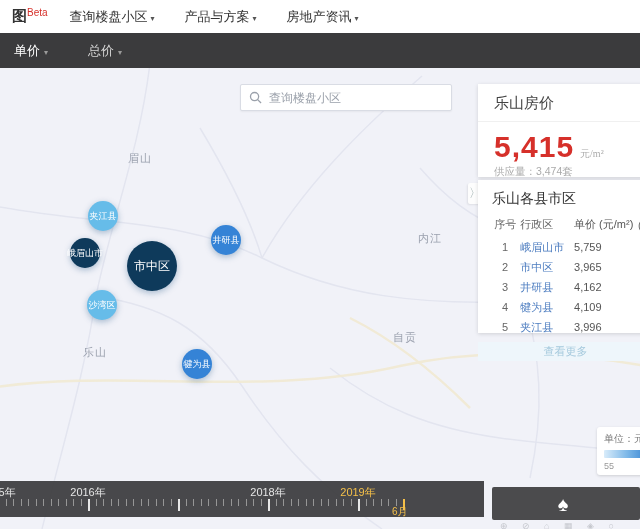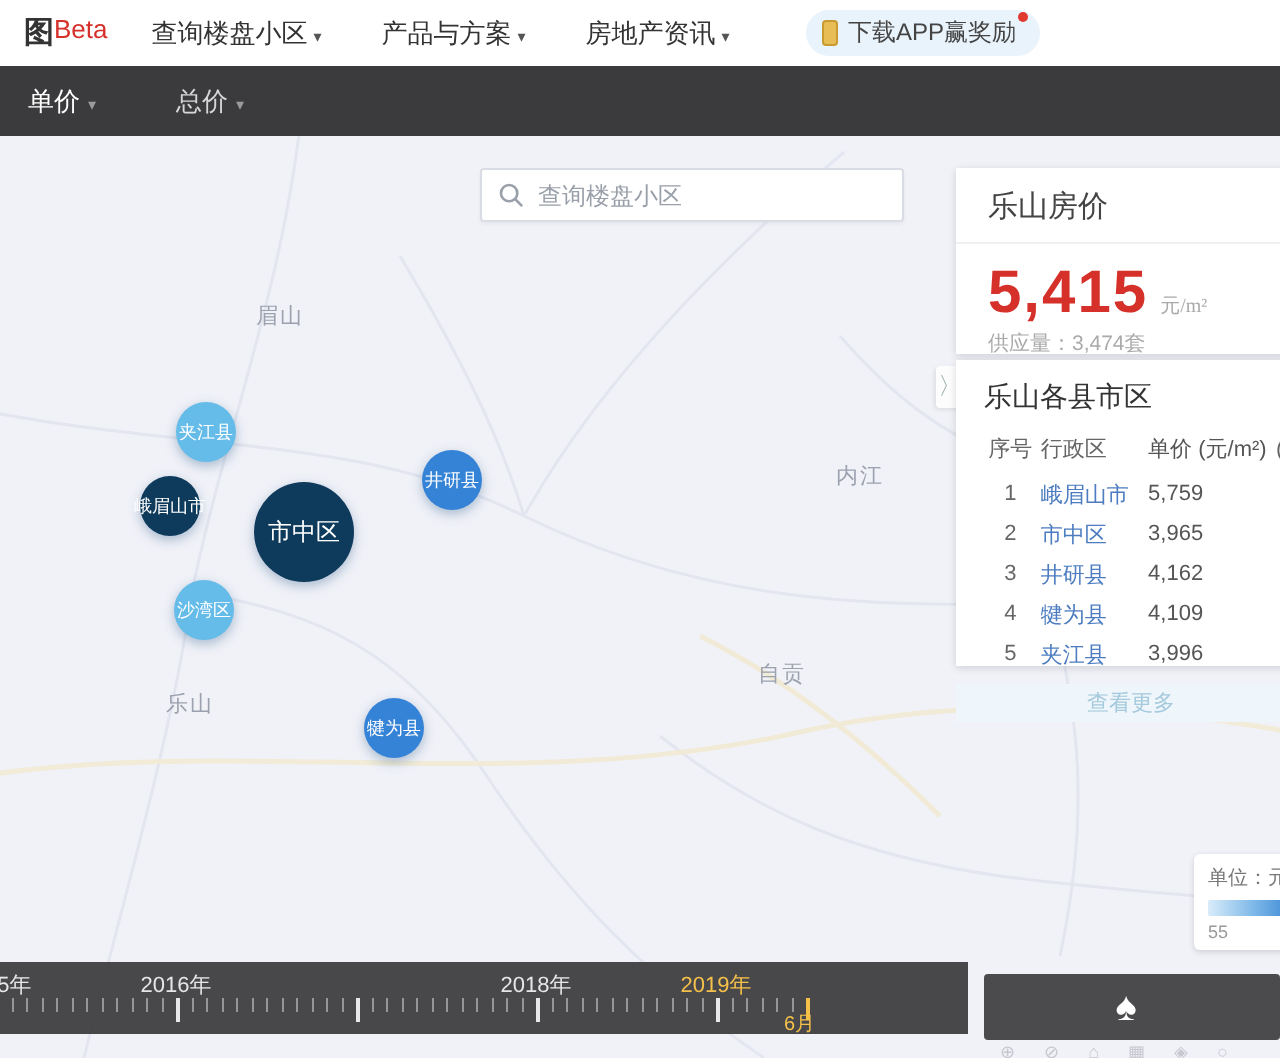--- a/index.html
+++ b/index.html
@@ -2,21 +2,21 @@
 <html><head>
 <meta charset="utf-8">
 <style>
   * { margin:0; padding:0; box-sizing:border-box; }
   body { font-family:"Liberation Sans", sans-serif; background:#fff; }
   .page { position:relative; width:640px; height:529px; overflow:hidden; background:#fff; }
 
   
   .topnav { height:33px; display:flex; align-items:center; padding:0 12px; background:#fff; }
   .logo { font-size:15px; color:#333; font-weight:bold; margin-right:22px; white-space:nowrap; }
-  .logo .beta { color:#d6302a; font-size:13px; font-weight:normal; vertical-align:top; }
+  .logo .beta { color:#d6302a; font-size:10px; font-weight:normal; vertical-align:top; }
   .nav-item { font-size:13px; color:#333; margin-right:30px; cursor:pointer; white-space:nowrap; }
   .nav-item .caret { font-size:8px; color:#555; margin-left:3px; }
   .download-pill { margin-left:auto; margin-right:108px; position:relative; display:flex; align-items:center;
     background:#e9f3fb; border-radius:12px; padding:3px 12px 3px 8px; font-size:12px; color:#444; cursor:pointer; }
   .phone-ico { display:inline-block; width:8px; height:13px; background:#e8bd55; border:1px solid #c99b2e; border-radius:2px; margin-right:5px; }
   .red-dot { position:absolute; right:6px; top:1px; width:5px; height:5px; border-radius:50%; background:#e03a2f; }
 
   
   .pricebar { height:35px; background:#3b3b3d; display:flex; align-items:center; padding:0 14px; }
   .mode-tab { font-size:13px; margin-right:40px; cursor:pointer; white-space:nowrap; }
@@ -94,25 +94,20 @@
 </head>
 <body>
 
 <div class="page">
 
   <div class="topnav">
     <div class="logo"><span>图</span><span class="beta">Beta</span></div>
     <div class="nav-item"><span>查询楼盘小区</span><span class="caret">▾</span></div>
     <div class="nav-item"><span>产品与方案</span><span class="caret">▾</span></div>
     <div class="nav-item"><span>房地产资讯</span><span class="caret">▾</span></div>
-    <div class="download-pill">
-      <span class="phone-ico"></span>
-      <span>下载APP赢奖励</span>
-      <span class="red-dot"></span>
-    </div>
   </div>
 
   <div class="pricebar">
     <div class="mode-tab active"><span>单价</span><span class="caret">▾</span></div>
     <div class="mode-tab inactive"><span>总价</span><span class="caret">▾</span></div>
   </div>
 
   <div class="map">
 
     <svg class="roads" width="640" height="461" viewBox="0 0 640 461">
@@ -127,21 +122,21 @@
         <path d="M525 233 C540 290, 545 340, 530 410"></path>
       </g>
       <g fill="none" stroke="#f1ead3" stroke-width="2.5" opacity="0.9">
         <path d="M-10 320 C120 300, 260 330, 400 298 C480 280, 570 284, 645 298"></path>
         <path d="M350 250 C390 270, 430 300, 470 340"></path>
       </g>
     </svg>
 
     <div class="city-label" style="left:140px; top:90px;">眉山</div>
     <div class="city-label" style="left:430px; top:170px;">内江</div>
-    <div class="city-label" style="left:391px; top:269px;">自贡</div>
+    <div class="city-label" style="left:405px; top:269px;">自贡</div>
     <div class="city-label" style="left:95px;  top:284px;">乐山</div>
 
     <div class="bubble b-light b-sm" style="left:103px; top:148px;">夹江县</div>
     <div class="bubble b-dark b-sm" style="left:85px;  top:185px;">峨眉山市</div>
     <div class="bubble b-dark b-lg" style="left:152px; top:198px;">市中区</div>
     <div class="bubble b-med b-sm" style="left:226px; top:172px;">井研县</div>
     <div class="bubble b-light b-sm" style="left:102px; top:237px;">沙湾区</div>
     <div class="bubble b-med b-sm" style="left:197px; top:296px;">犍为县</div>
 
     <div class="searchbox">

